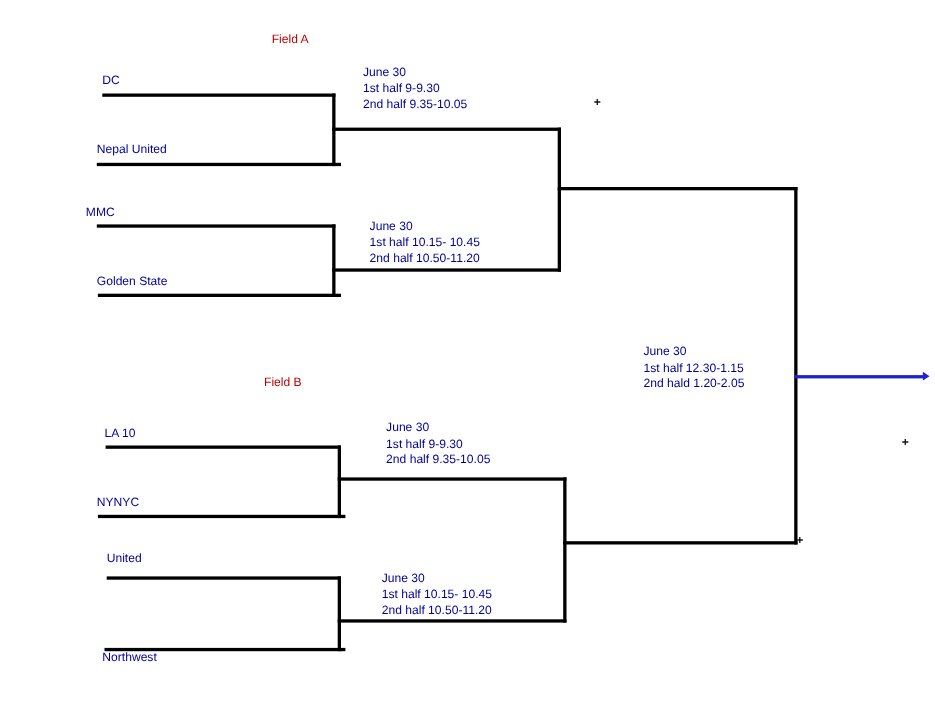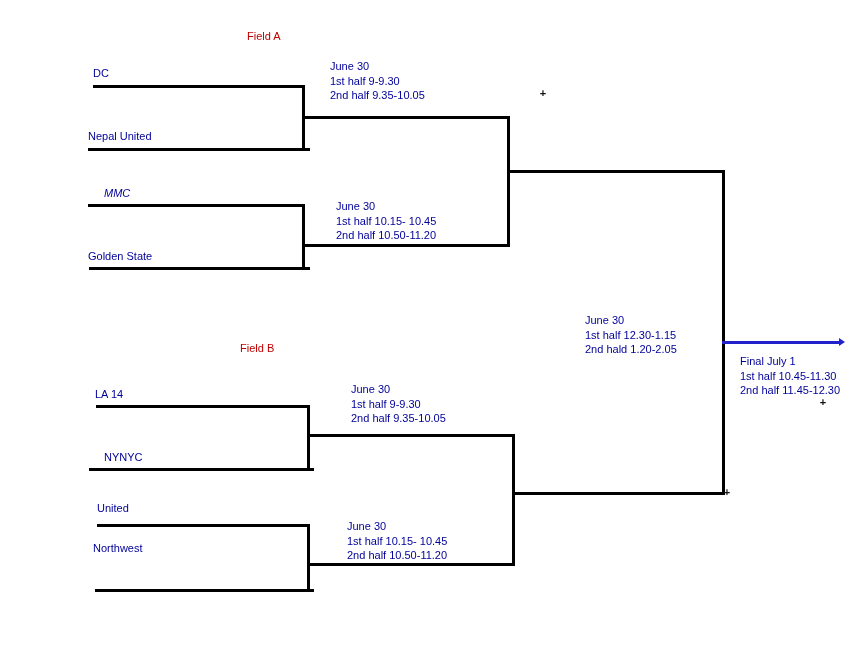--- a/index.html
+++ b/index.html
@@ -64,21 +64,21 @@
 </style>
 </head>
 <body>
 
 <div id="canvas">
 
   <div class="fieldlabel" style="left:247px; top:30px;">Field A</div>
 
   <div class="team" style="left:93px; top:67px;">DC</div>
   <div class="team" style="left:88px; top:130px;text-align:right;">Nepal United</div>
-  <div class="team" style="left:104px; top:187px;font-style:italic;">MMC</div>
+  <div class="team" style="left:78px; top:187px;">MMC</div>
   <div class="team" style="left:88px; top:250px;">Golden State</div>
 
   <div class="hline" style="left:93px; top:85px; width:212px;"></div>
   <div class="vline" style="left:302px; top:85px; height:66px;"></div>
   <div class="hline" style="left:88px; top:148px; width:222px;"></div>
   <div class="hline" style="left:302px; top:116px; width:208px;"></div>
 
   <div class="hline" style="left:88px; top:204px; width:217px;"></div>
   <div class="vline" style="left:302px; top:204px; height:66px;"></div>
   <div class="hline" style="left:89px; top:267px; width:221px;"></div>
@@ -99,24 +99,24 @@
   </div>
 
   <div class="sched" style="left:585px; top:313px;">
     <div>June 30</div>
     <div>1st half 12.30-1.15</div>
     <div>2nd hald 1.20-2.05</div>
   </div>
 
   <div class="fieldlabel" style="left:240px; top:342px;">Field B</div>
 
-  <div class="team" style="left:95px; top:388px;">LA 14</div>
-  <div class="team" style="left:104px; top:451px;">NYNYC</div>
+  <div class="team" style="left:95px; top:388px;">LA 10</div>
+  <div class="team" style="left:88px; top:451px;">NYNYC</div>
   <div class="team" style="left:97px; top:502px;">United</div>
-  <div class="team" style="left:93px; top:542px;text-align:center;">Northwest</div>
+  <div class="team" style="left:93px; top:592px;text-align:center;">Northwest</div>
 
   <div class="hline" style="left:96px; top:405px; width:214px;"></div>
   <div class="vline" style="left:307px; top:405px; height:66px;"></div>
   <div class="hline" style="left:89px; top:468px; width:225px;"></div>
   <div class="hline" style="left:307px; top:434px; width:208px;"></div>
 
   <div class="hline" style="left:97px; top:524px; width:213px;"></div>
   <div class="vline" style="left:307px; top:524px; height:68px;"></div>
   <div class="hline" style="left:95px; top:589px; width:219px;"></div>
   <div class="hline" style="left:307px; top:563px; width:208px;"></div>
@@ -133,23 +133,18 @@
     <div>June 30</div>
     <div>1st half 10.15- 10.45</div>
     <div>2nd half 10.50-11.20</div>
   </div>
 
   <div class="vline" style="left:722px; top:170px; height:325px;"></div>
 
   <div class="blueline" style="left:722px; top:341px; width:118px;"></div>
   <div class="bluearrow" style="left:839px; top:338px;"></div>
 
-  <div class="sched" style="left:740px; top:354px;">
-    <div>Final July 1</div>
-    <div>1st half 10.45-11.30</div>
-    <div>2nd half 11.45-12.30</div>
-  </div>
 
   <span class="plus" style="left:543px; top:93px;">+</span>
   <span class="plus" style="left:823px; top:402px;">+</span>
   <span class="plus" style="left:727px; top:492px;">+</span>
 
 </div>
 
 </body></html>

